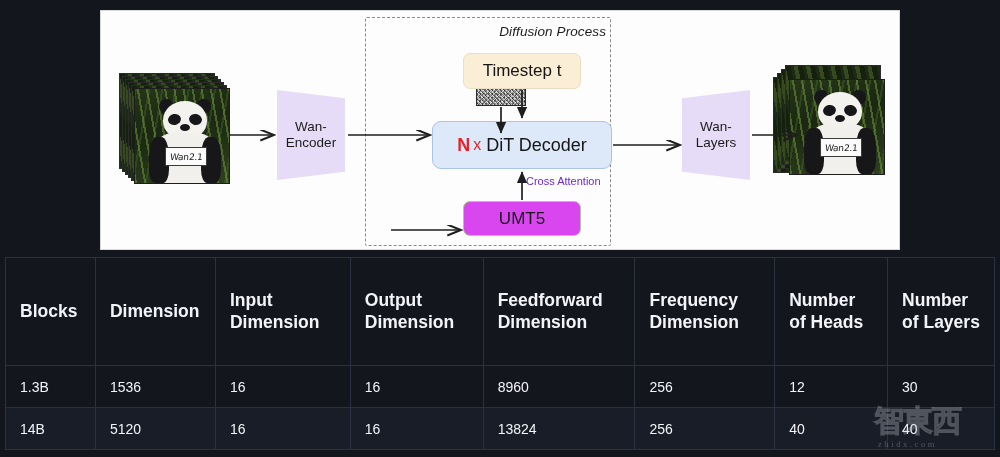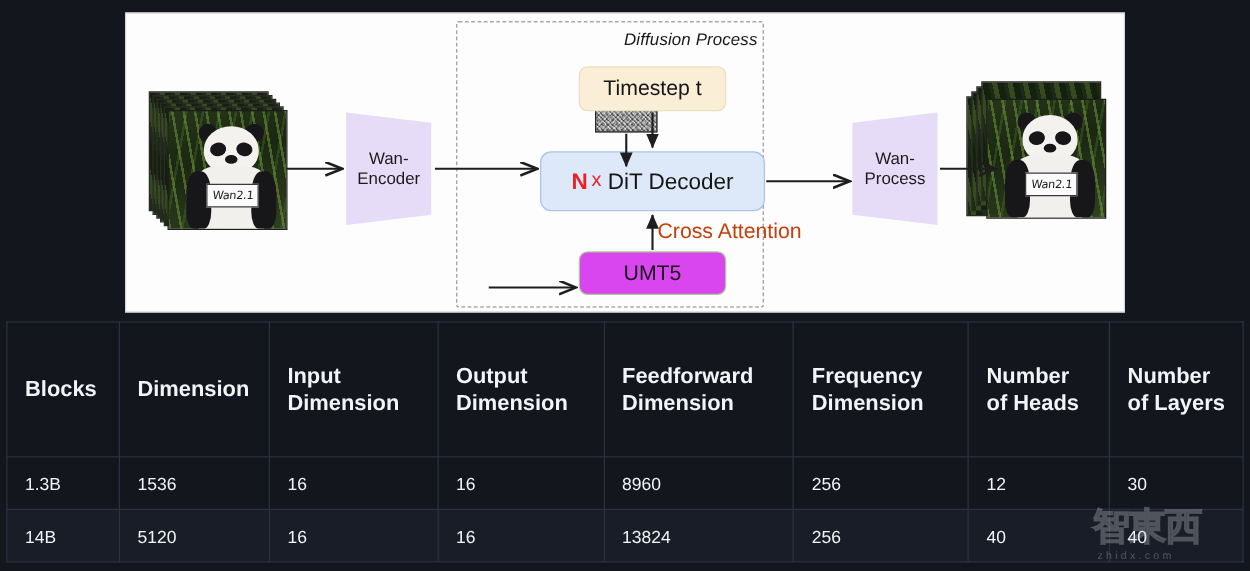--- a/index.html
+++ b/index.html
@@ -134,21 +134,21 @@
   
   .prompt-box {
     position: absolute; left: 108px; top: 200px; width: 182px; height: 38px;
     background: #ffffff; border: 1.4px solid #3a3a3a; border-radius: 9px;
     display: flex; align-items: center; justify-content: center; text-align: center;
     font-size: 11px; color: #111; line-height: 1.32; padding: 0 6px;
     font-family: "Liberation Sans", sans-serif;
   }
 
   .caption-label {
-    position: absolute; font-size: 17px; color: #c2410c; white-space: nowrap;
+    position: absolute; font-size: 11px; color: #6d28d9; white-space: nowrap;
   }
 
   
   .arrow-layer { position: absolute; inset: 0; pointer-events: none; }
 
   
   .tbl { position: absolute; left: 5px; top: 257px; width: 990px; border-collapse: collapse; }
   .tbl th, .tbl td {
     border: 1px solid #2b3140;
     color: #f2f4f8;
@@ -167,21 +167,21 @@
   .tbl tr.r2 td { background: #191d27; }
 
   
   .watermark {
     position: absolute; right: 8px; bottom: 6px; width: 118px; height: 56px;
     opacity: .30; pointer-events: none;
   }
   .wm-text {
     position: absolute; left: 4px; bottom: 2px;
     font-size: 8.5px; letter-spacing: 2.6px; color: #cfd3da;
-    font-family: Liberation Sans, sans-serif;
+    font-family: Liberation Serif, serif;
   }
   .wm-cjk {
     position: absolute; left: 0; top: 6px; font-size: 30px; color: #cfd3da;
     font-family: "DejaVu Sans", sans-serif; letter-spacing: -1px; font-weight: 700;
     -webkit-text-stroke: 1px #cfd3da; color: transparent;
   }
 </style>
 </head>
 <body>
 
@@ -242,21 +242,21 @@
     <div class="rbox umt5" style="left:362px; top:190px; width:118px; height:35px;">
       <span>UMT5</span>
     </div>
 
     <div class="caption-label" style="left:425px; top:164px;">Cross Attention</div>
 
     <div class="trap-wrap" style="left:580px; top:78px; width:70px; height:92px;">
       <div class="trap-shape dec"></div>
       <div class="trap-label">
         <span>Wan-</span>
-        <span>Process</span>
+        <span>Layers</span>
       </div>
     </div>
 
     <div class="frame-stack" style="left:672px; top:52px; width:120px; height:120px;">
       <div class="sheet" style="left:0px;  top:14px;"></div>
       <div class="sheet" style="left:4px;  top:10px;"></div>
       <div class="sheet" style="left:8px;  top:6px;"></div>
       <div class="sheet" style="left:12px; top:2px;"></div>
       <div class="face" style="left:16px; top:16px;">
         <div class="bamboo"></div>

